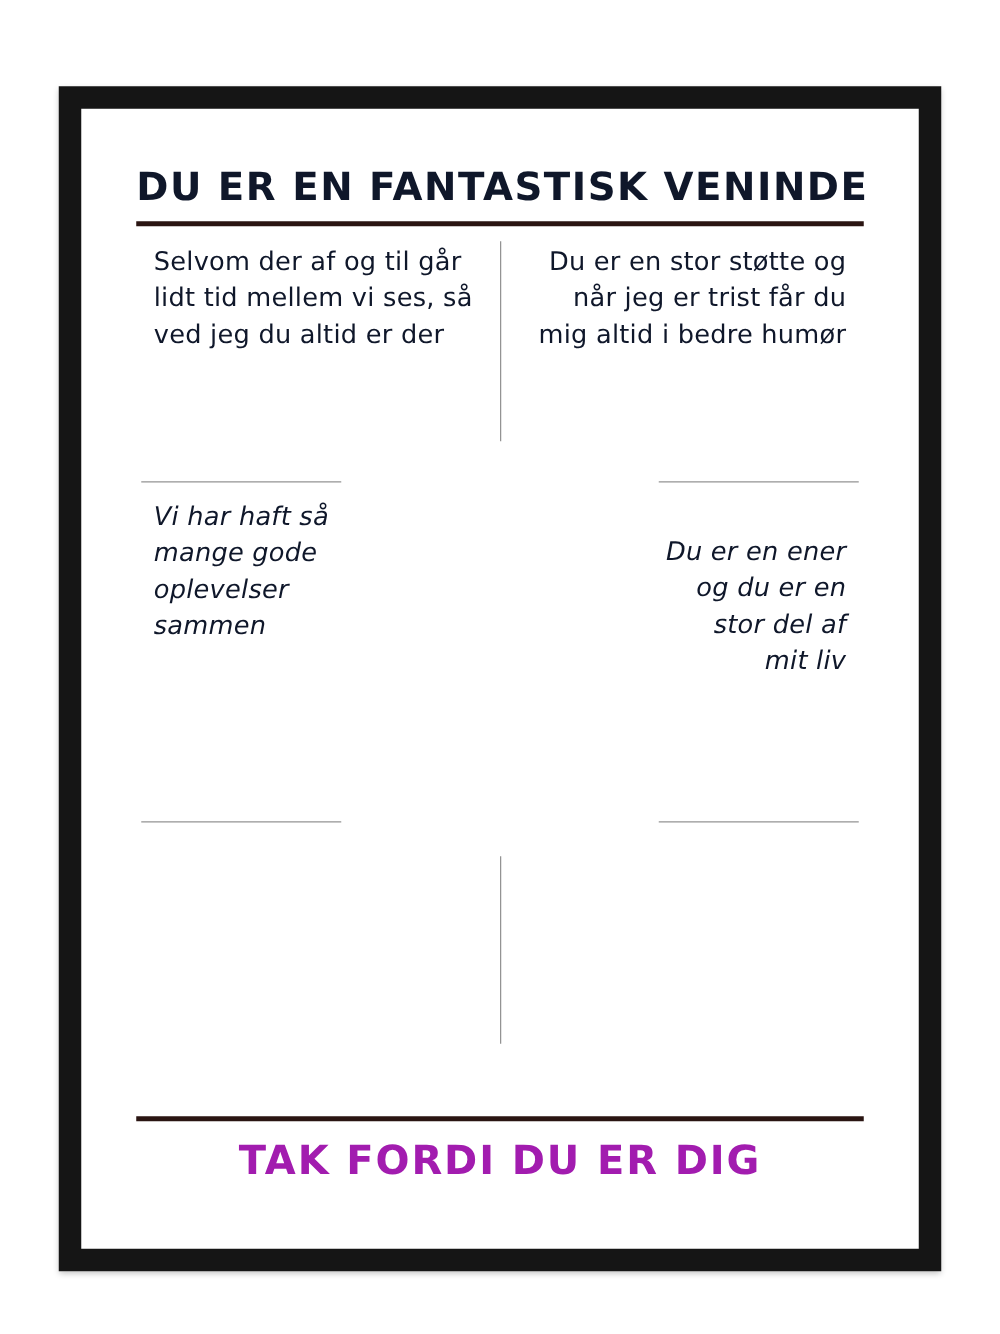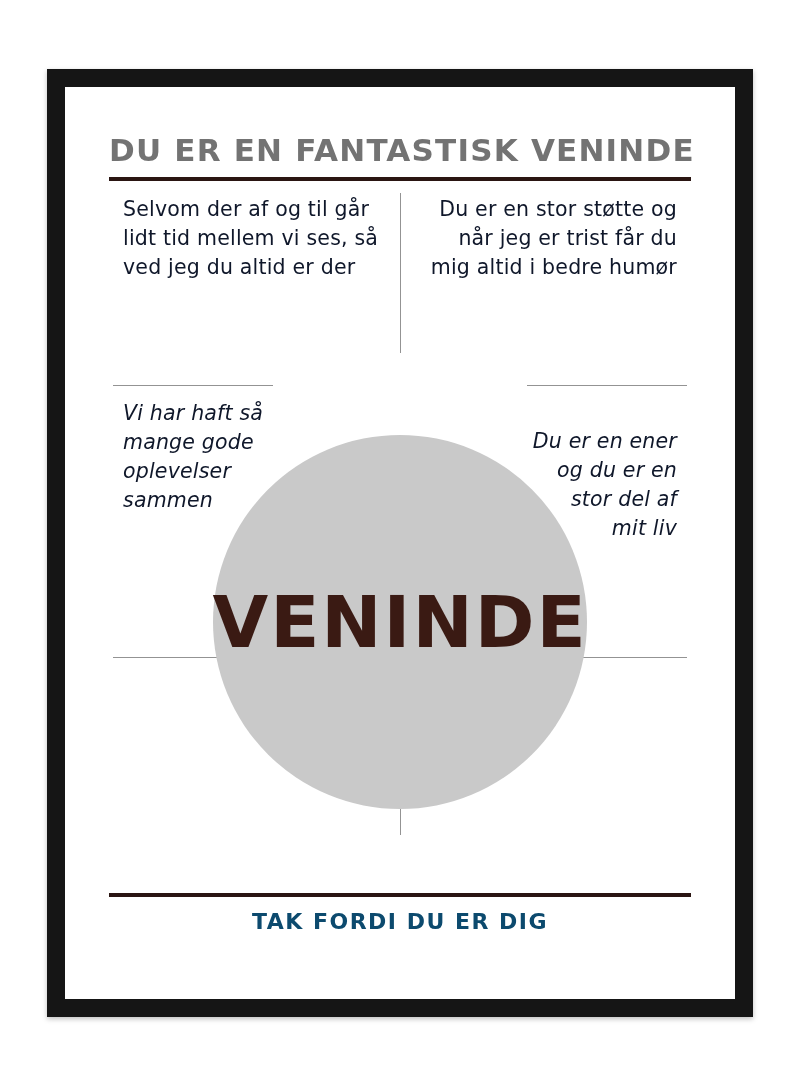--- a/index.html
+++ b/index.html
@@ -41,42 +41,42 @@
     background: #ffffff;
     box-sizing: border-box;
     padding: 22px 26px 18px 26px;
   }
 
   
   .poster-title {
     text-align: left;
     font-family: "DejaVu Sans", sans-serif;
     font-weight: bold;
-    color: #737373;
+    color: #0f172a;
     font-size: 31px;
     letter-spacing: 1.2px;
     line-height: 1.1;
     padding: 6px 0 10px 0;
     white-space: nowrap;
   }
   .rule {
     height: 4px;
     background: #2a1512;
     width: 100%;
     margin: 0 auto;
   }
   .rule.bottom {
     margin-top: 6px;
   }
   .poster-footer {
     text-align: center;
     font-family: "DejaVu Sans", sans-serif;
     font-weight: bold;
-    color: #0c4a6e;
-    font-size: 22px;
+    color: #a21caf;
+    font-size: 32px;
     letter-spacing: 1.5px;
     padding: 12px 0 2px 0;
     white-space: nowrap;
   }
 
   
   .grid {
     position: relative;
     height: 700px;
     margin-top: 6px;
@@ -179,23 +179,20 @@
         <div class="row row-1">
           <div class="cell left">Selvom der af og til går lidt tid mellem vi ses, så ved jeg du altid er der</div>
           <div class="cell right">Du er en stor støtte og når jeg er trist får du mig altid i bedre humør</div>
         </div>
 
         <div class="row row-2">
           <div class="cell left narrow-left">Vi har haft så mange gode oplevelser sammen</div>
           <div class="cell right narrow-right">Du er en ener og du er en stor del af mit liv</div>
         </div>
 
-        <div class="circle">
-          <span class="circle-label">VENINDE</span>
-        </div>
 
         <div class="row row-3">
         </div>
 
       </div>
 
       <div class="rule bottom"></div>
       <div class="poster-footer">TAK FORDI DU ER DIG</div>
 
     </div>

